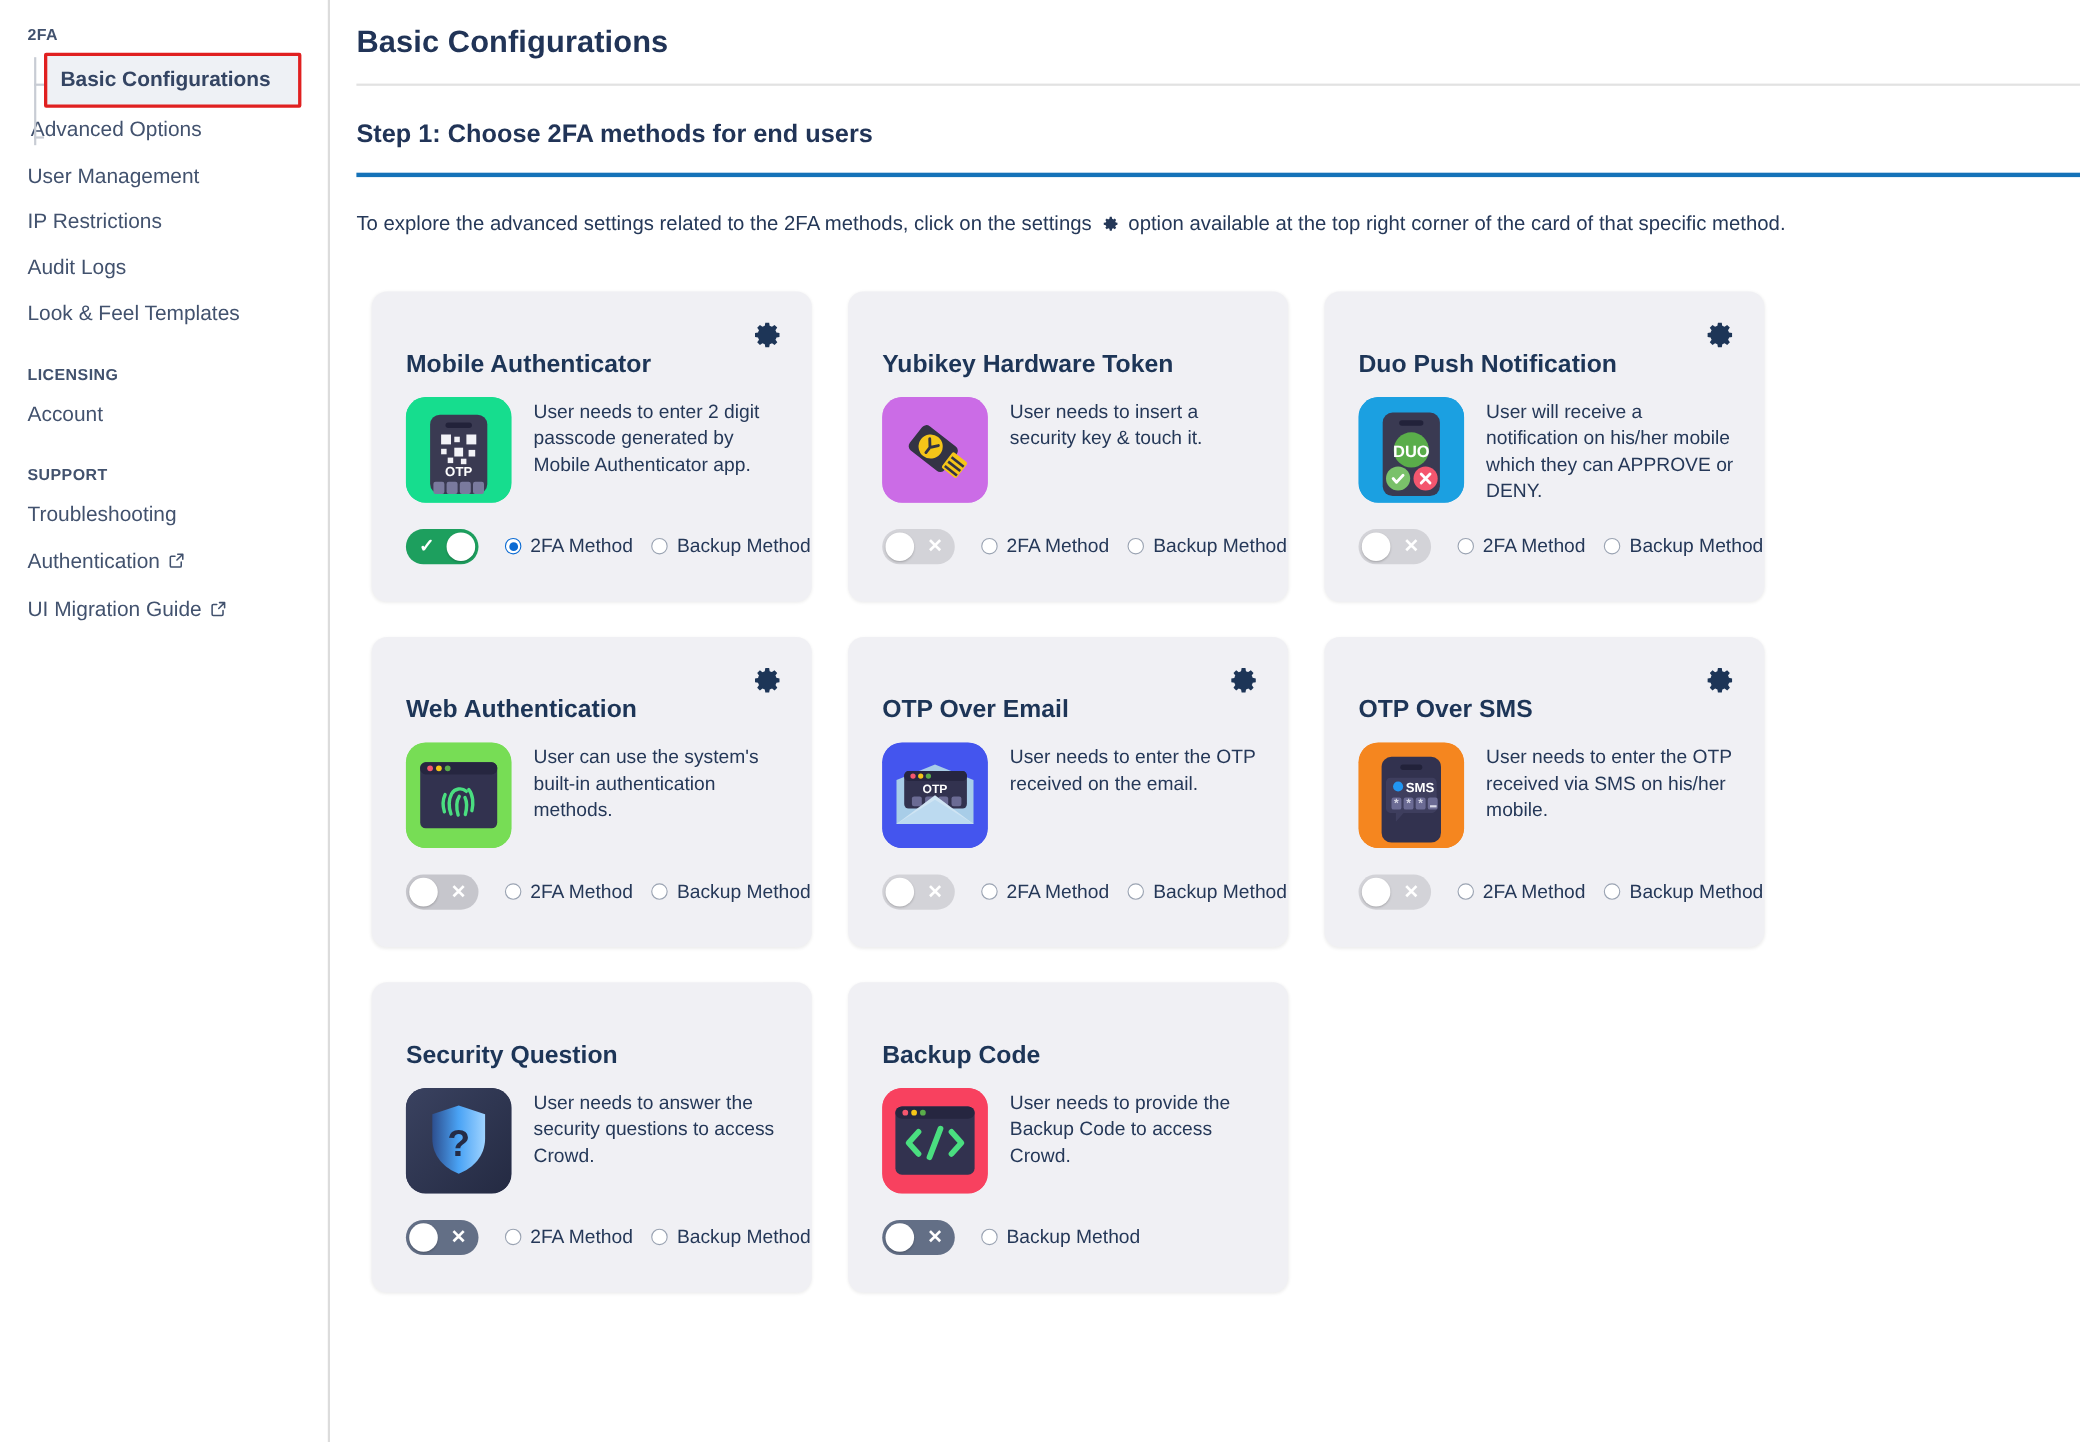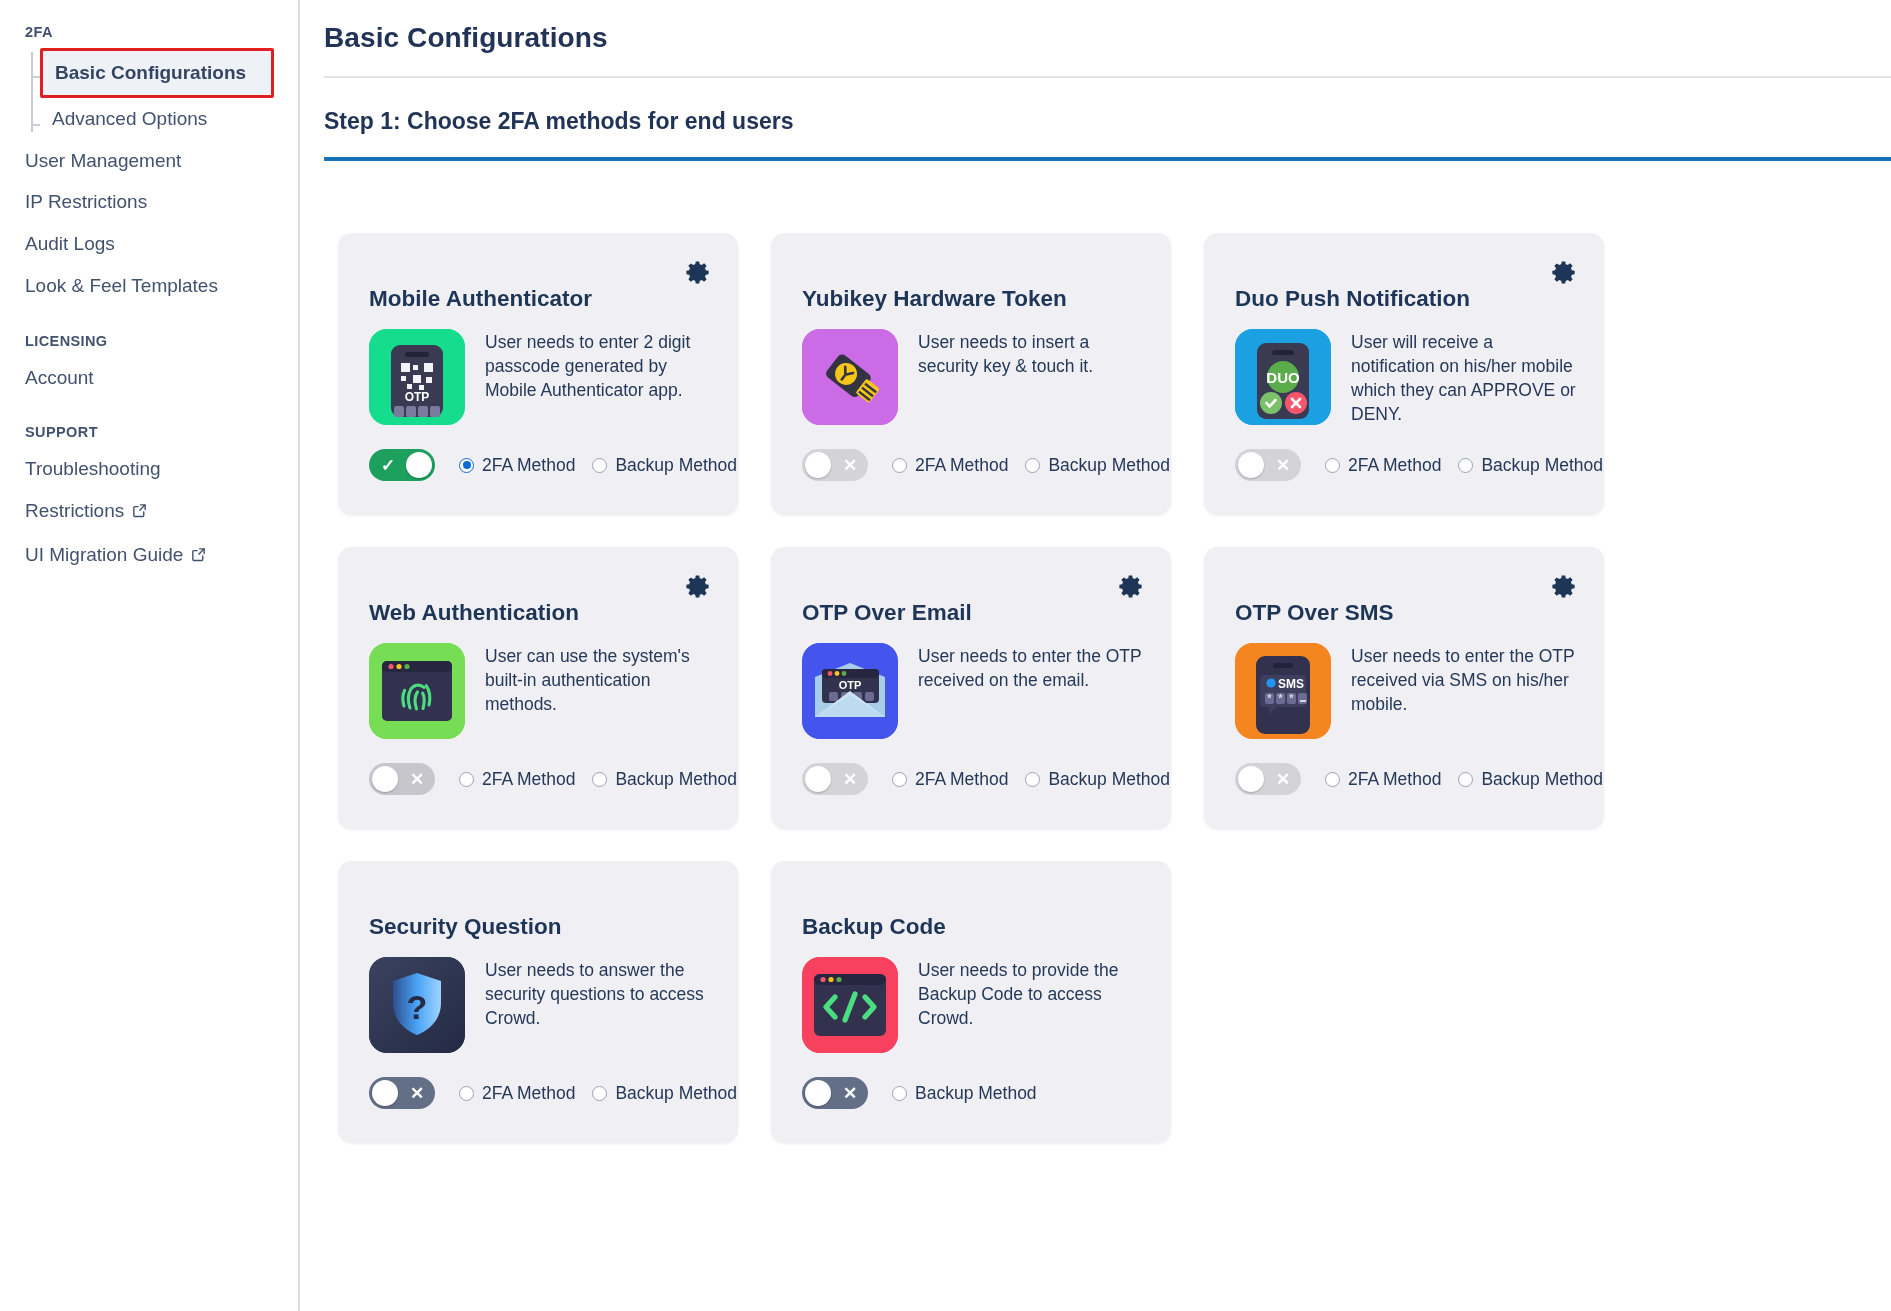--- a/index.html
+++ b/index.html
@@ -32,21 +32,21 @@
     position: absolute; left: 31px; width: 9px; height: 2px; background: #c8ccd4;
   }
   .tree-tick.t1 { top: 28px; }
   .tree-tick.t2 { top: 76px; }
 
   .nav-item {
     display: block; font-size: 19px; color: #42526e;
     padding: 9px 0 9px 25px; line-height: 1.25; white-space: nowrap;
     cursor: pointer;
   }
-  .nav-item.sub { padding-left: 52px; }
+  .nav-item.sub { padding-left: 28px; }
   .nav-item.active-wrap {
     margin: 0 24px 0 40px;
     padding: 10px 0 10px 12px;
     background: #eef1f5;
     border: 3px solid #e02020;
     border-radius: 2px;
     font-weight: 700; color: #344563;
     font-size: 19px;
   }
   .nav-item .ext {
@@ -183,38 +183,48 @@
       <div class="nav-group">
         <div class="nav-item">
         <span>Account</span></div>
       </div>
       <div class="nav-spacer-lg"></div>
       <div class="nav-section-label">SUPPORT</div>
       <div class="nav-group">
         <div class="nav-item">
         <span>Troubleshooting</span></div>
         <div class="nav-item">
-        <span>Restrictions</span><span class="ext"><svg width="17" height="17" viewBox="0 0 24 24">
+        <span>Authentication</span><span class="ext"><svg width="17" height="17" viewBox="0 0 24 24">
               <path fill="none" stroke="#42526e" stroke-width="2" stroke-linecap="round" stroke-linejoin="round" d="M13.5 4H20v6.5M20 4l-7.5 7.5M18 14v5a1.5 1.5 0 0 1-1.5 1.5h-11A1.5 1.5 0 0 1 4 19V8a1.5 1.5 0 0 1 1.5-1.5H10"></path>
             </svg></span></div>
         <div class="nav-item">
         <span>UI Migration Guide</span><span class="ext"><svg width="17" height="17" viewBox="0 0 24 24">
               <path fill="none" stroke="#42526e" stroke-width="2" stroke-linecap="round" stroke-linejoin="round" d="M13.5 4H20v6.5M20 4l-7.5 7.5M18 14v5a1.5 1.5 0 0 1-1.5 1.5h-11A1.5 1.5 0 0 1 4 19V8a1.5 1.5 0 0 1 1.5-1.5H10"></path>
             </svg></span></div>
       </div>
     </nav>
 
   <main class="main">
     <h1 class="page-title">Basic Configurations</h1>
     <div class="title-rule"></div>
 
     <h2 class="step-title">Step 1: Choose 2FA methods for end users</h2>
     <div class="step-rule"></div>
 
     <div class="intro">
+      <div>
+        <span>To explore the advanced settings related to the 2FA methods, click on the settings</span>
+        <span class="gear-inline">
+          <svg width="17" height="17" viewBox="0 0 24 24">
+              <path fill="#253858" d="M12 8.2a3.8 3.8 0 1 0 0 7.6 3.8 3.8 0 0 0 0-7.6zm0 5.9a2.1 2.1 0 1 1 0-4.2 2.1 2.1 0 0 1 0 4.2z"></path>
+              <path fill="#253858" d="M21 13.3v-2.6l-2.2-.4a7 7 0 0 0-.7-1.6l1.3-1.8-1.9-1.9-1.8 1.3a7 7 0 0 0-1.6-.7L13.7 3h-2.6l-.4 2.6a7 7 0 0 0-1.6.7L7.3 5 5.4 6.9l1.3 1.8a7 7 0 0 0-.7 1.6L3.4 10.7v2.6l2.6.4a7 7 0 0 0 .7 1.6L5.4 17.1l1.9 1.9 1.8-1.3a7 7 0 0 0 1.6.7l.4 2.6h2.6l.4-2.6a7 7 0 0 0 1.6-.7l1.8 1.3 1.9-1.9-1.3-1.8a7 7 0 0 0 .7-1.6l2.2-.4z"></path>
+            </svg>
+        </span>
+        <span>option available at the top right corner of the card of that specific method.</span>
+      </div>
     </div>
 
     <div class="grid" id="grid">
   <section class="card">
     <div class="card-head">
       <h3 class="card-title">Mobile Authenticator</h3>
       <span class="gear-btn"><svg width="29" height="29" viewBox="0 0 24 24">
                 <path fill="#1d3557" d="M12 8.05a3.95 3.95 0 1 0 0 7.9 3.95 3.95 0 0 0 0-7.9zm0 6.1a2.15 2.15 0 1 1 0-4.3 2.15 2.15 0 0 1 0 4.3z"></path>
                 <path fill="#1d3557" d="M21.2 13.45v-2.9l-2.35-.42a7.2 7.2 0 0 0-.72-1.72l1.38-1.93-2.05-2.05-1.93 1.38a7.2 7.2 0 0 0-1.72-.72L13.45 2.8h-2.9l-.42 2.32a7.2 7.2 0 0 0-1.72.72L6.48 4.46 4.43 6.51l1.38 1.93a7.2 7.2 0 0 0-.72 1.72L2.8 10.55v2.9l2.29.42c.17.6.41 1.18.72 1.72l-1.38 1.93 2.05 2.05 1.93-1.38c.54.31 1.12.55 1.72.72l.42 2.29h2.9l.42-2.29c.6-.17 1.18-.41 1.72-.72l1.93 1.38 2.05-2.05-1.38-1.93c.31-.54.55-1.12.72-1.72l2.31-.42z"></path>
               </svg></span>

